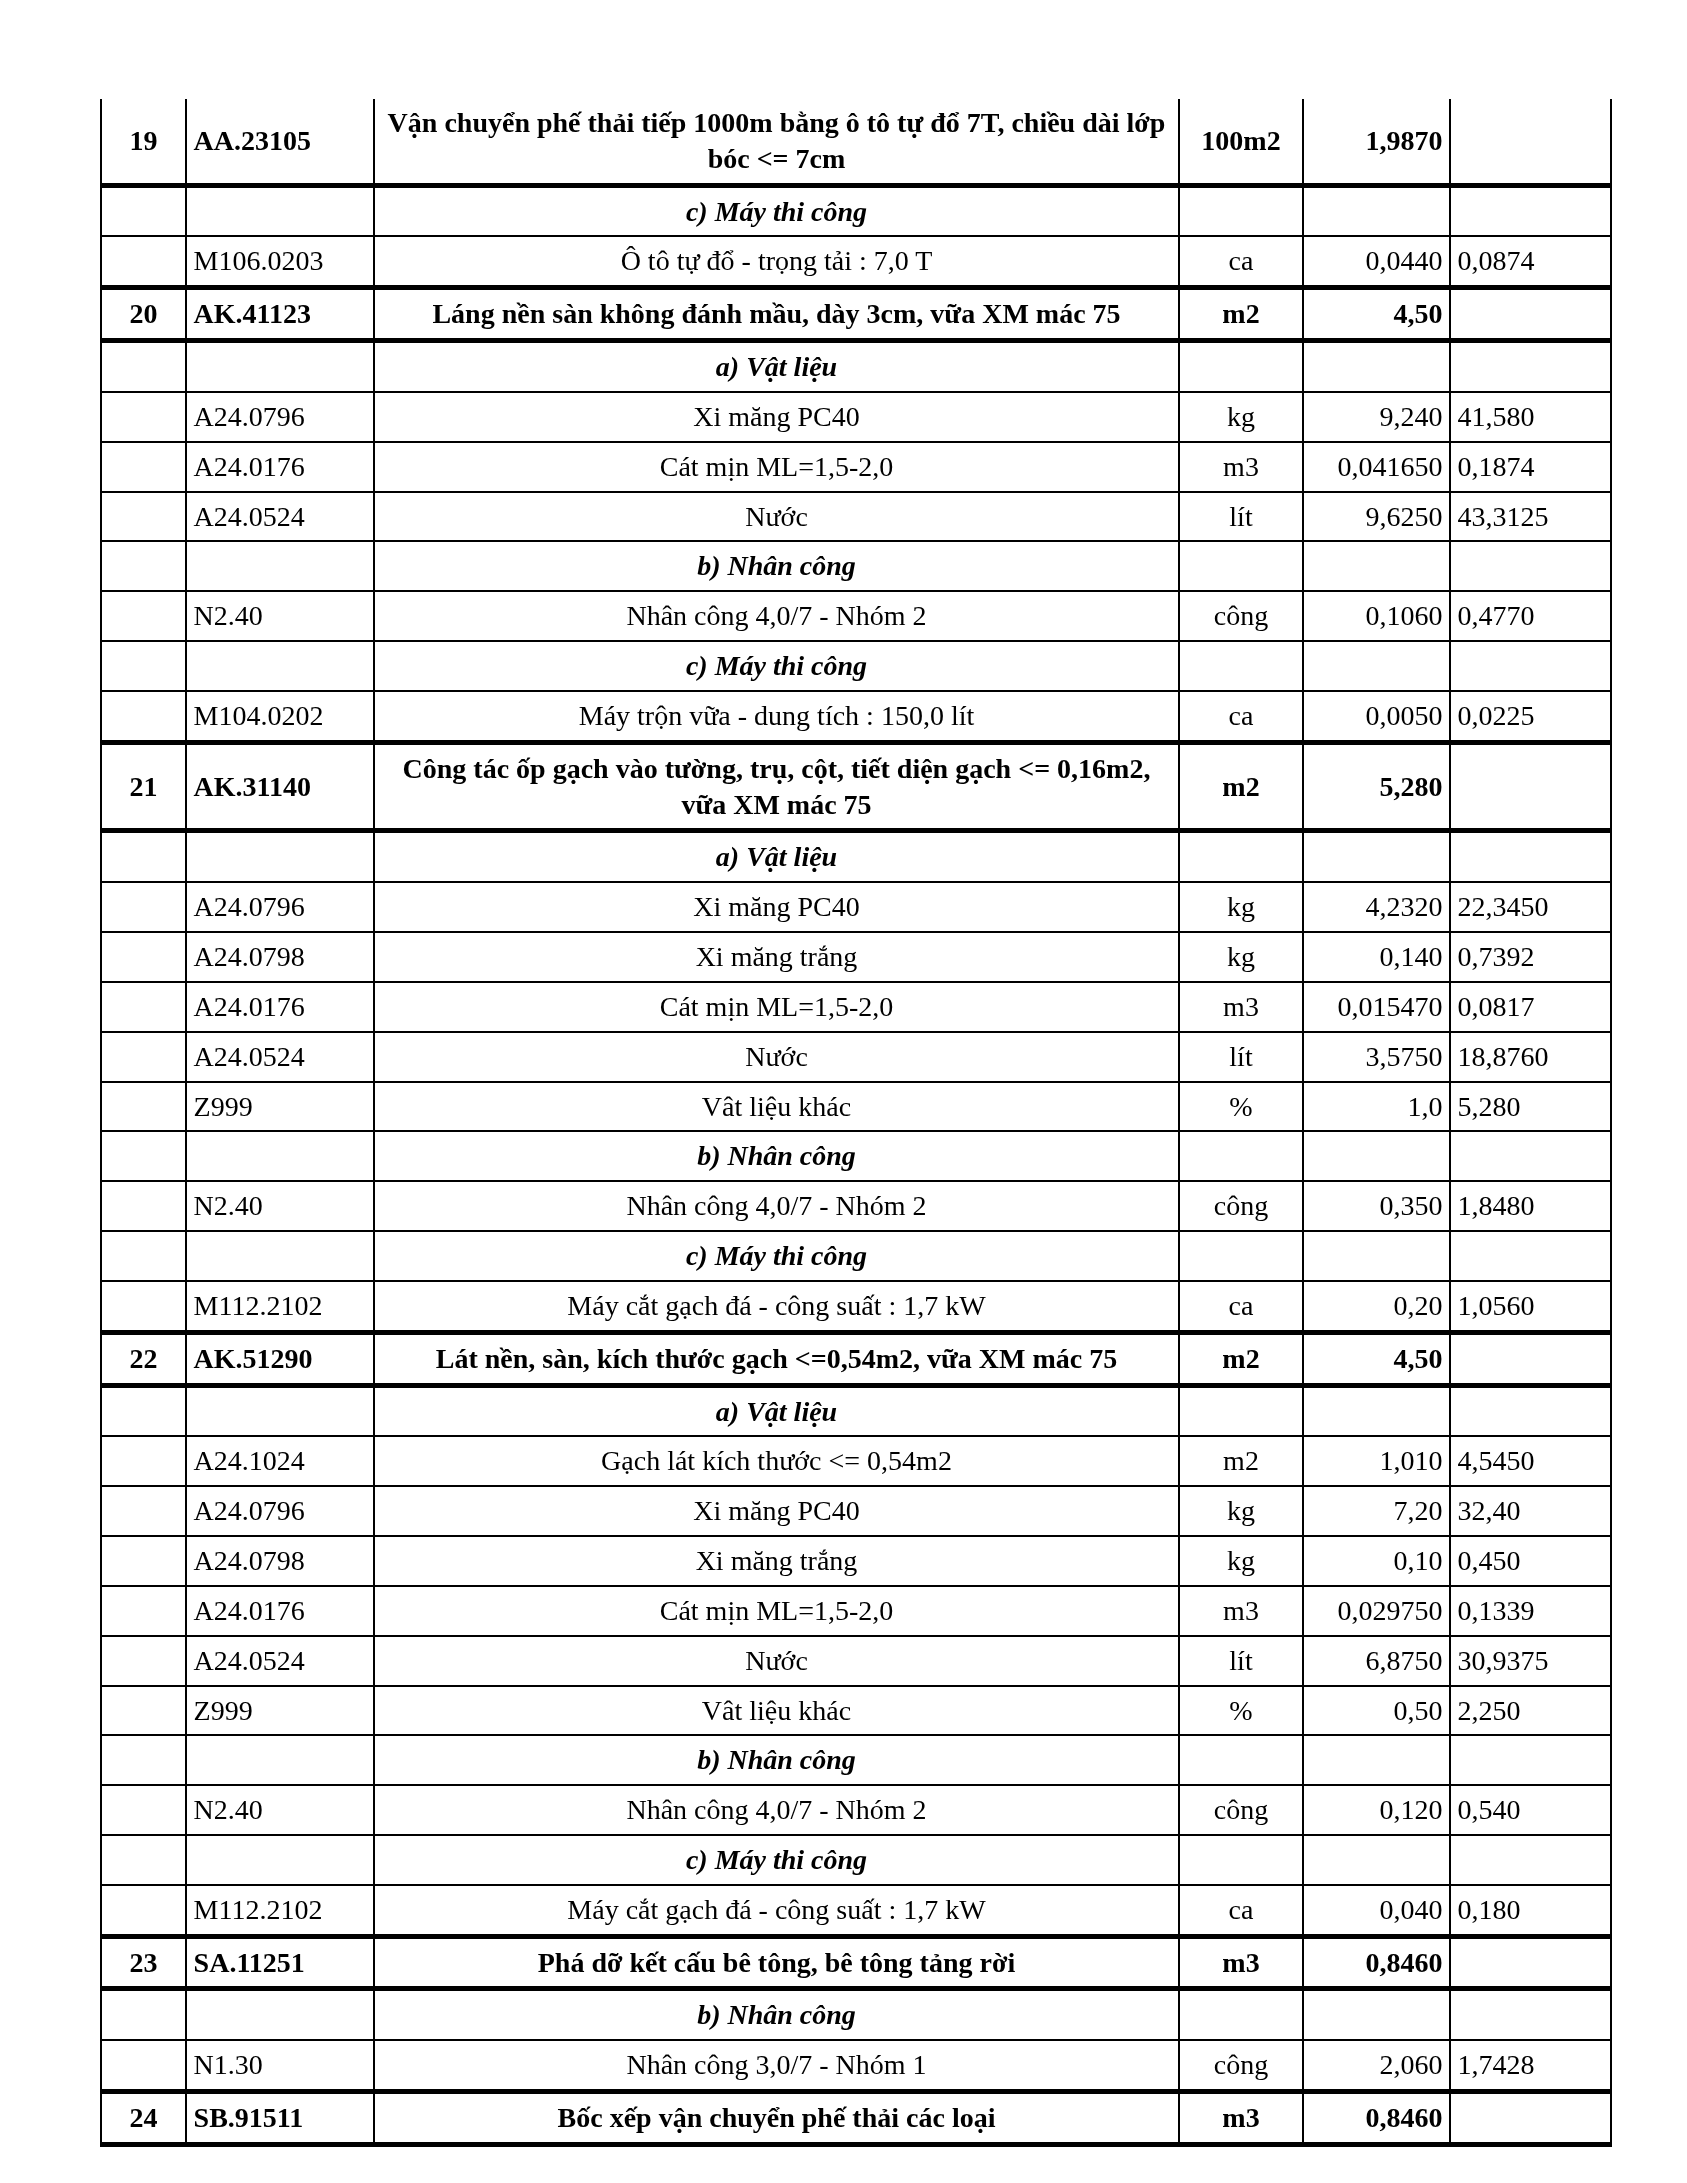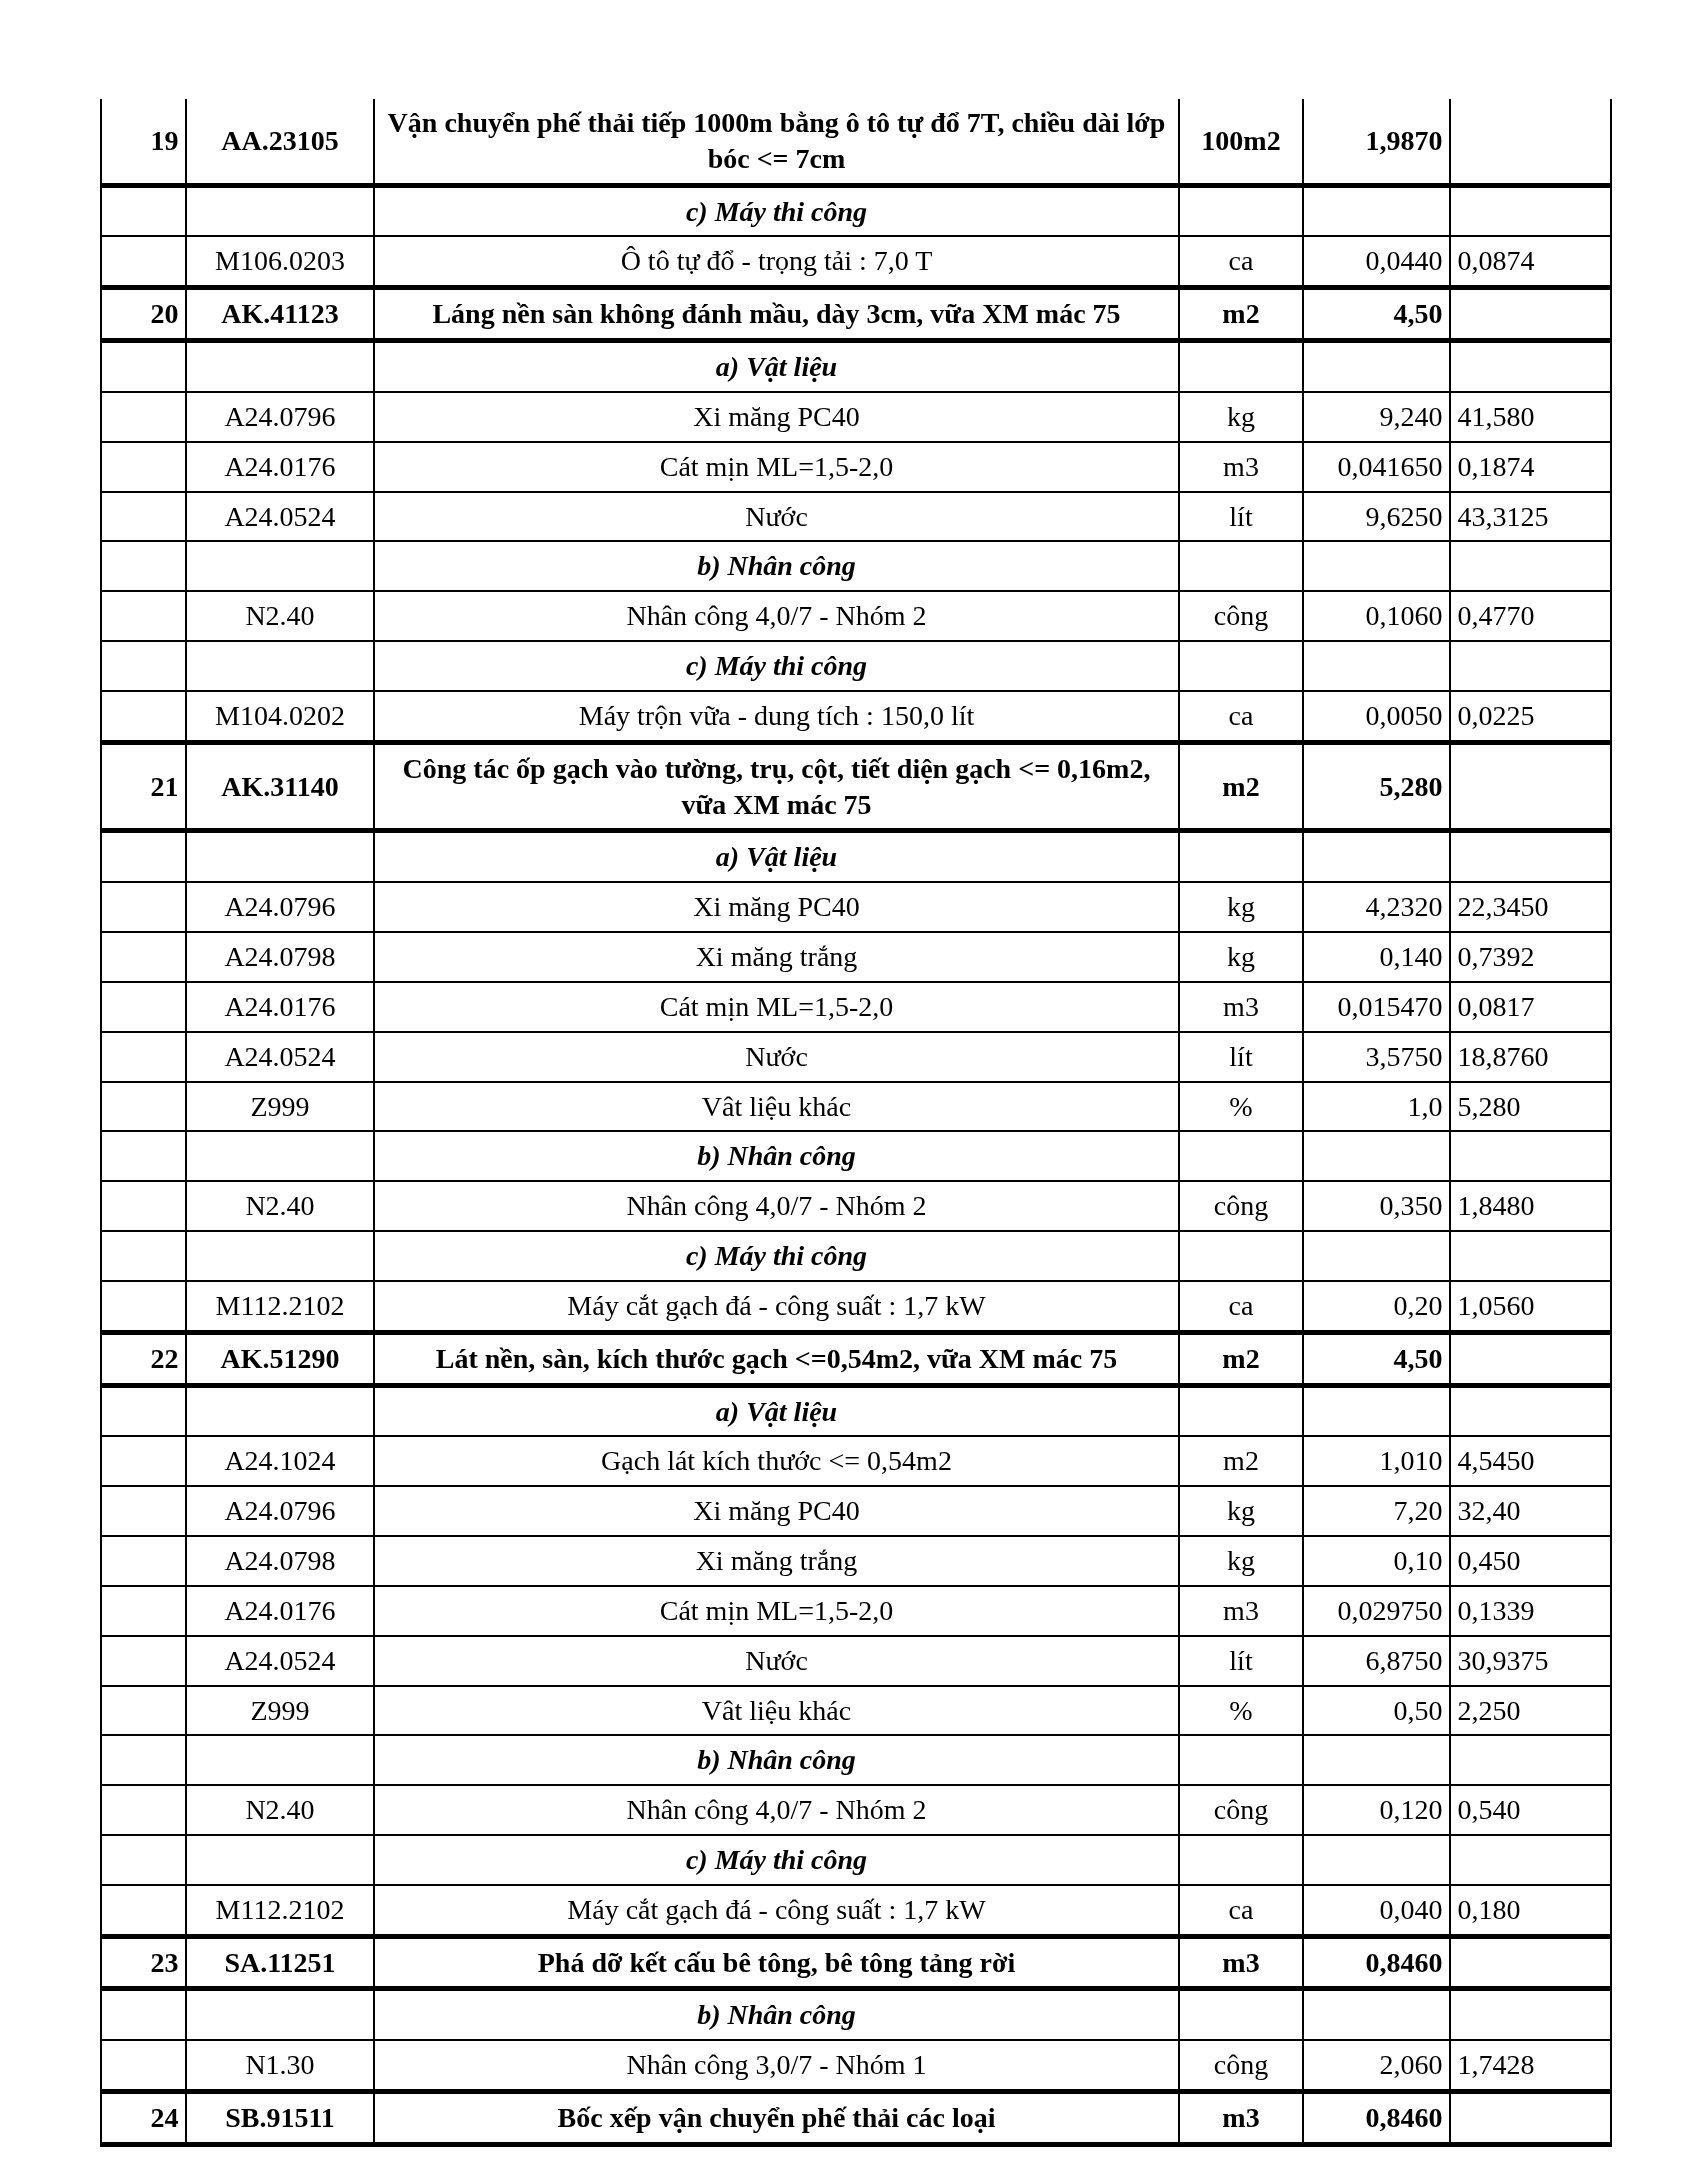--- a/index.html
+++ b/index.html
@@ -35,22 +35,22 @@
 
   table.norm td {
     border: 2.6px solid #000000;
     padding: 6px 6.6px;
     vertical-align: middle;
     overflow: hidden;
   }
   
   table.norm tr:first-child td { border-top: 0; }
 
-  td.stt    { text-align: right; }
-  td.code   { text-align: center; }
+  td.stt    { text-align: center; }
+  td.code   { }
   td.desc   { text-align: center; padding-left: 10px; padding-right: 6.6px; font-family: Liberation Serif, serif; }
   td.unit   { text-align: center; }
   td.qty    { text-align: right; padding-right: 13.2px; margin-left: 48px; }
   td.amount { text-align: left; padding-right: 13.2px; }
 
   tr.item td { font-weight: bold; border-top-width: 5.3px; border-bottom-width: 5.3px; }
   tr:last-child td { border-bottom-width: 5.3px; }
   tr.section td.desc { font-weight: bold; font-style: italic; }
 
   tr td { height: 30px; }

